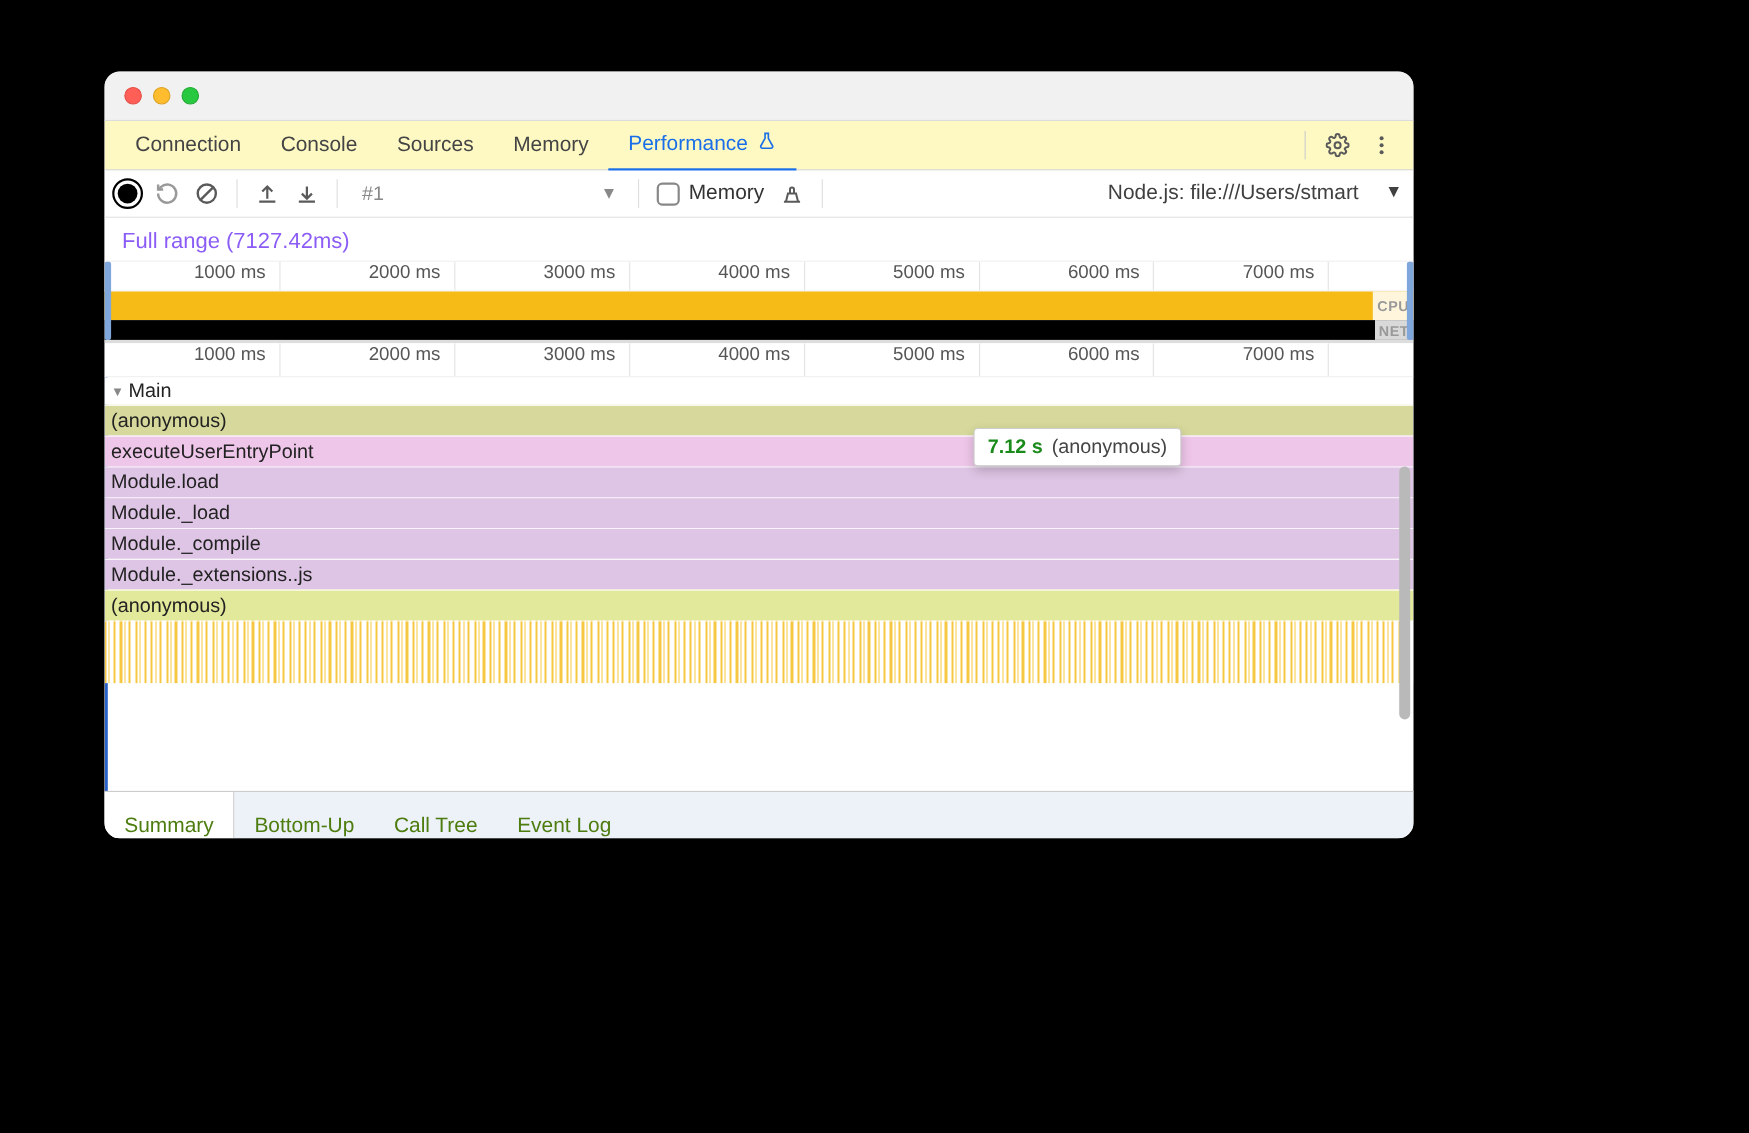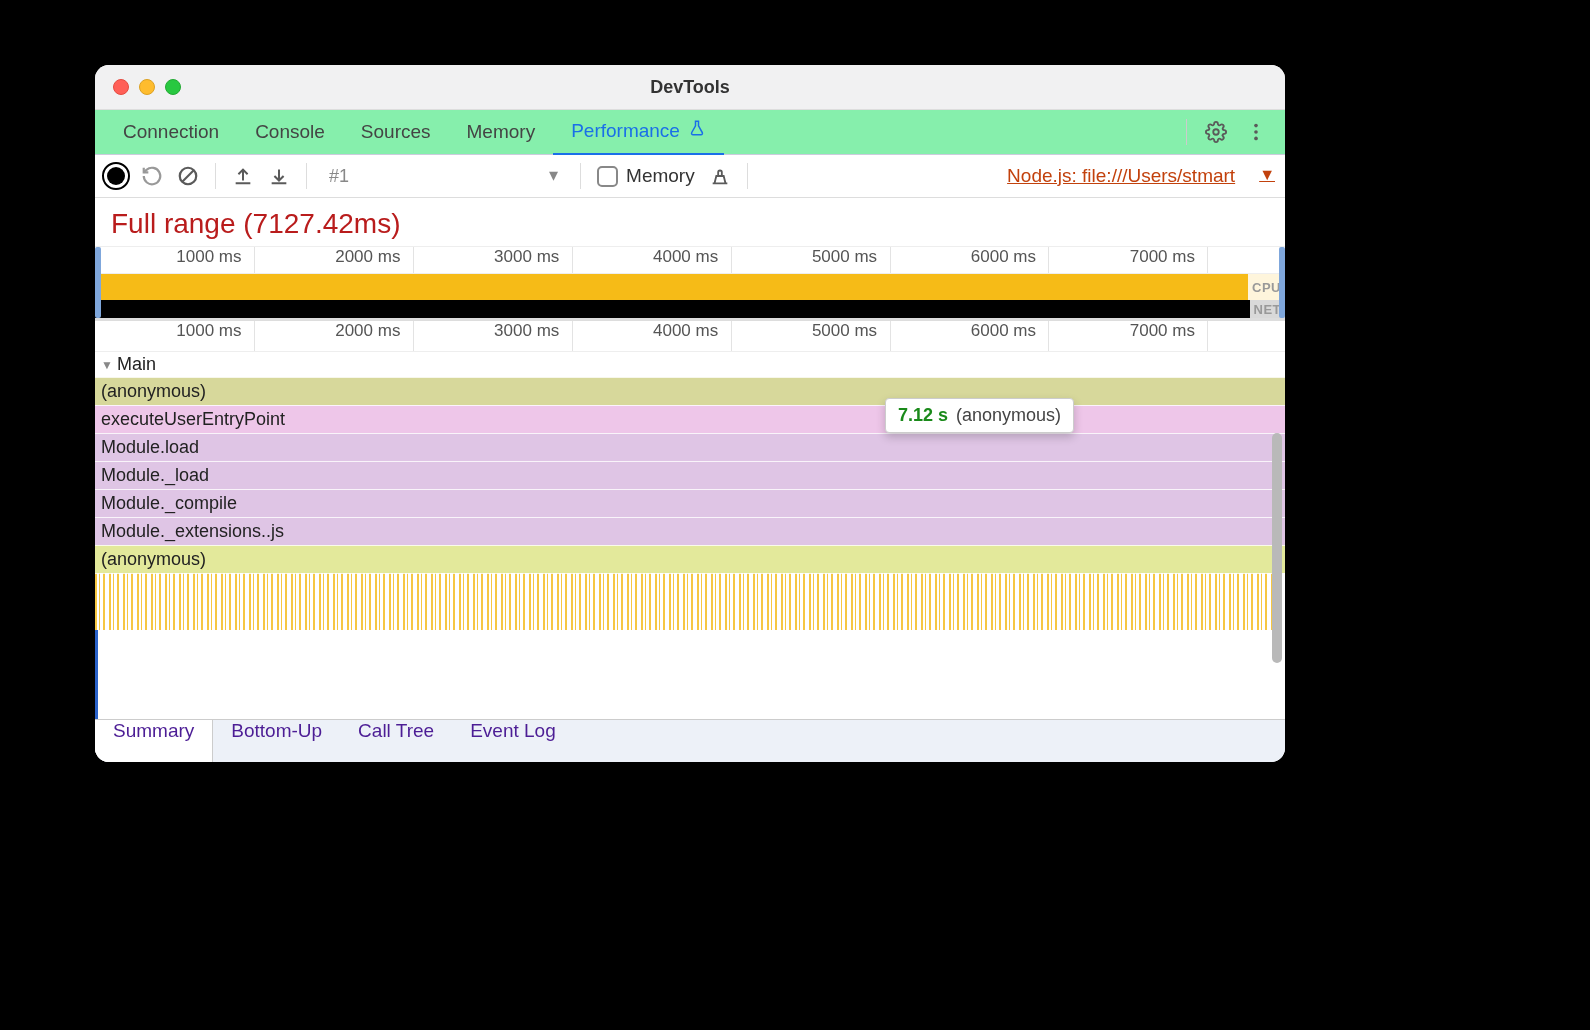--- a/index.html
+++ b/index.html
@@ -53,21 +53,21 @@
   .dot.green { background:#28c840; border:1px solid #24a934;}
   .wintitle {
     position:absolute; left:0; right:0; text-align:center;
     font-weight: 600; color:#333; font-size:18px;
     pointer-events:none;
   }
 
   
   .tabs {
     height: 44px;
-    background: #86efac;
+    background: #fef9c3;
     border-bottom: 1px solid #ccd;
     display:flex; align-items:center;
     padding: 0 10px;
     gap: 0;
   }
   .tab {
     padding: 0 18px;
     font-size: 19px;
     color:#444;
     height:100%;
@@ -110,29 +110,29 @@
   }
   .recordings .chev { color:#888; }
   .memory-check {
     display:flex; align-items:center; gap:8px; font-size:19px; color:#333;
   }
   .checkbox {
     width:17px; height:17px; border:2px solid #888; border-radius:5px;
   }
   .target {
     display:flex; align-items:center; gap:6px;
-    font-size:19px; color:#c2410c; margin-left:auto;text-decoration:underline;
+    font-size:19px; color:#404040; margin-left:auto;
   }
   .target .chev { margin-left:18px; font-size:16px;}
 
   
   .range-label {
     padding: 10px 16px 6px;
-    font-size: 28px;
-    color:#b91c1c;
+    font-size: 20px;
+    color:#8b5cf6;
     border-bottom: 1px solid #eee;
     background:#fff;
   }
 
   
   .ruler-row {
     height: 26px;
     position: relative;
     background:#fff;
     border-bottom:1px solid #eee;
@@ -258,40 +258,39 @@
 
   
   .bottom-tabs {
     height: 42px;
     border-top:1px solid #ccc;
     background:#edf1f8;
     display:flex; align-items:center;
   }
   .btab {
     padding:0 18px; height:100%;
-    display:flex; align-items:flex-start;
-    font-size:19px; color:#4c1d95; cursor:pointer;
+    display:flex; align-items:flex-end;
+    font-size:19px; color:#4d7c0f; cursor:pointer;
   }
   .btab.active { background:#fff; border-right:1px solid #ccc; }
 
   .dropdown-chev { display:inline-block; transform: translateY(-1px); }
 </style>
 </head>
 <body>
 
 <div class="stage">
   <div class="window">
 
     <div class="titlebar">
       <div class="traffic">
         <div class="dot red"></div>
         <div class="dot yellow"></div>
         <div class="dot green"></div>
       </div>
-      <div class="wintitle">DevTools</div>
     </div>
 
     <div class="tabs">
       <div class="tab">
           <span>Connection</span>
         </div>
       <div class="tab">
           <span>Console</span>
         </div>
       <div class="tab">

